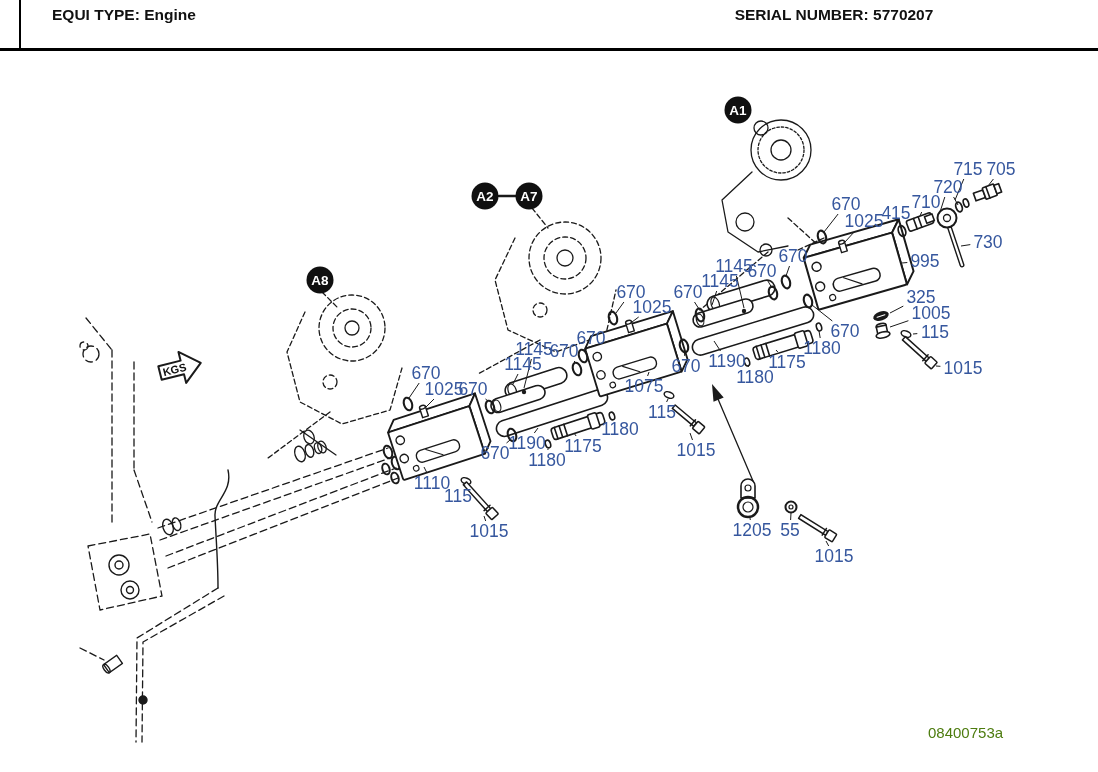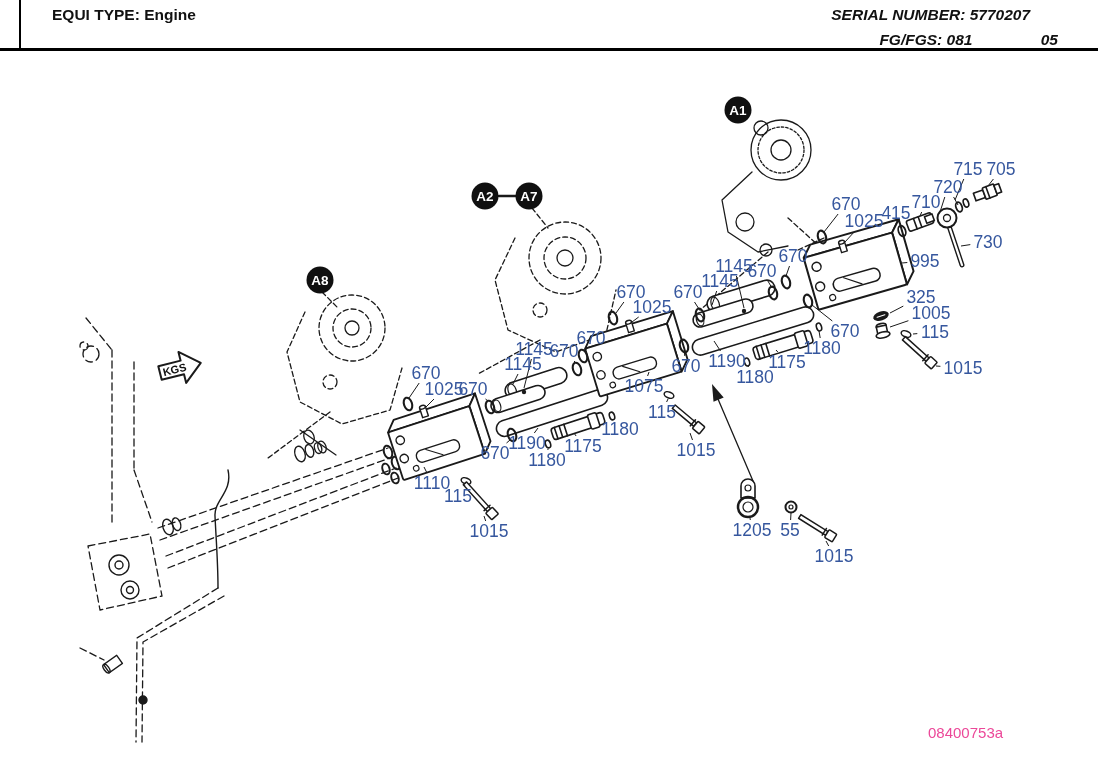--- a/index.html
+++ b/index.html
@@ -4,59 +4,54 @@
 <style>
   :root{ --label-blue:#36579E; --line:#1a1a1a; }
   html,body{margin:0;padding:0;background:#fff;}
   .page{position:relative;width:1098px;height:772px;background:#fff;overflow:hidden;
         font-family:"Liberation Sans",sans-serif;color:#111;}
   
   header{position:absolute;left:16px;top:0;width:1098px;height:65px;}
   .h-block{position:absolute;top:2px;font-size:15.5px;font-weight:bold;line-height:25px;white-space:nowrap;}
   .h-left{left:36px;text-align:left;}
   .h-center{left:295px;width:400px;text-align:center;}
-  .h-right{right:56px;width:420px;text-align:right;font-style:italic;}
+  .h-right{right:56px;width:420px;text-align:center;}
   .h-right .row1{padding-right:28px;}
   .h-right .fg-sheet{display:inline-block;margin-left:64px;}
   .rule{position:absolute;left:0;top:48px;width:1098px;height:3px;background:#000;}
   .tick-v{position:absolute;top:0;width:2px;height:50px;background:#000;}
   .tick-left{left:3px;} .tick-right{right:3px;}
   
   #diagram-svg{position:absolute;left:0;top:0;}
   #diagram-svg .art{stroke:var(--line);fill:none;stroke-width:1.4;stroke-linecap:round;stroke-linejoin:round;}
   #labels-layer text{fill:var(--label-blue);font-size:17.5px;font-family:"Liberation Sans",sans-serif;
                      text-anchor:middle;dominant-baseline:central;}
   #labels-layer line{stroke:var(--line);stroke-width:1;}
   #balloons-layer circle{fill:#101010;stroke:none;}
   #balloons-layer text{fill:#fff;font-size:13.5px;font-weight:bold;font-family:"Liberation Sans",sans-serif;
                        text-anchor:middle;dominant-baseline:central;}
   .kgs-text{fill:#111;stroke:none;font-size:11px;font-weight:bold;font-family:"Liberation Sans",sans-serif;}
-  .drawing-number{position:absolute;left:928px;top:724px;font-size:15px;color:#ec4899;}
+  .drawing-number{position:absolute;left:928px;top:724px;font-size:15px;color:#4d7c0f;}
 </style>
 </head>
 <body>
 
 <div class="page">
 
   <header>
     <div class="h-block h-left">
       <div>
         <span>EQUI TYPE:</span>
         <span>Engine</span>
       </div>
     </div>
     <div class="h-block h-right">
       <div class="row1">
         <span>SERIAL NUMBER:</span>
         <span>5770207</span>
-      </div>
-      <div>
-        <span>FG/FGS:</span>
-        <span>081</span>
-        <span class="fg-sheet">05</span>
       </div>
     </div>
     <div class="tick-v tick-left"></div>
     <div class="tick-v tick-right"></div>
   </header>
   <div class="rule"></div>
 
   <svg id="diagram-svg" width="1098" height="772" viewBox="0 0 1098 772">
 
     <g class="art">

